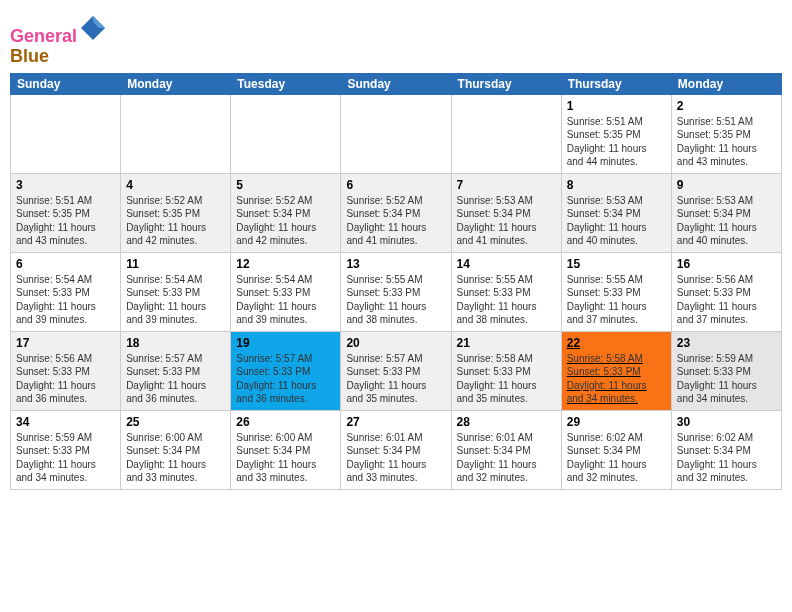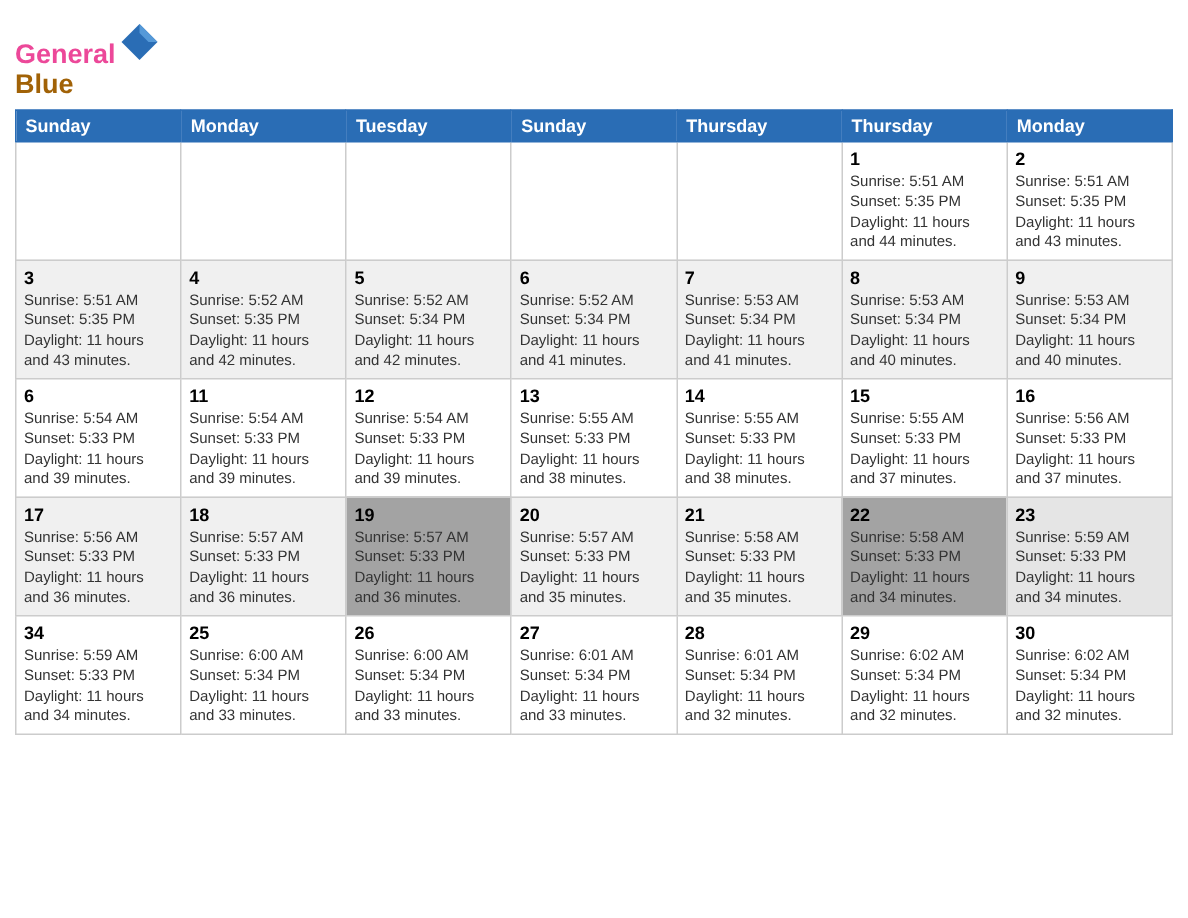--- a/index.html
+++ b/index.html
@@ -251,42 +251,42 @@
 Daylight: 11 hours
 and 36 minutes.</div>
         </td>
         <td style="background: rgb(240, 240, 240);">
           <span class="day-num">18</span>
           <div class="day-info" style="white-space: pre-line;">Sunrise: 5:57 AM
 Sunset: 5:33 PM
 Daylight: 11 hours
 and 36 minutes.</div>
         </td>
-        <td style="background: #a3a3a3;">
+        <td style="background: #0ea5e9;">
           <span class="day-num">19</span>
           <div class="day-info" style="white-space: pre-line;">Sunrise: 5:57 AM
 Sunset: 5:33 PM
 Daylight: 11 hours
 and 36 minutes.</div>
         </td>
         <td style="background: rgb(240, 240, 240);">
           <span class="day-num">20</span>
           <div class="day-info" style="white-space: pre-line;">Sunrise: 5:57 AM
 Sunset: 5:33 PM
 Daylight: 11 hours
 and 35 minutes.</div>
         </td>
         <td style="background: rgb(240, 240, 240);">
           <span class="day-num">21</span>
           <div class="day-info" style="white-space: pre-line;">Sunrise: 5:58 AM
 Sunset: 5:33 PM
 Daylight: 11 hours
 and 35 minutes.</div>
         </td>
-        <td style="background: #a3a3a3;">
+        <td style="background: #f97316; text-decoration: underline;">
           <span class="day-num">22</span>
           <div class="day-info" style="white-space: pre-line;">Sunrise: 5:58 AM
 Sunset: 5:33 PM
 Daylight: 11 hours
 and 34 minutes.</div>
         </td>
         <td style="background: #e5e5e5;">
           <span class="day-num">23</span>
           <div class="day-info" style="white-space: pre-line;">Sunrise: 5:59 AM
 Sunset: 5:33 PM

